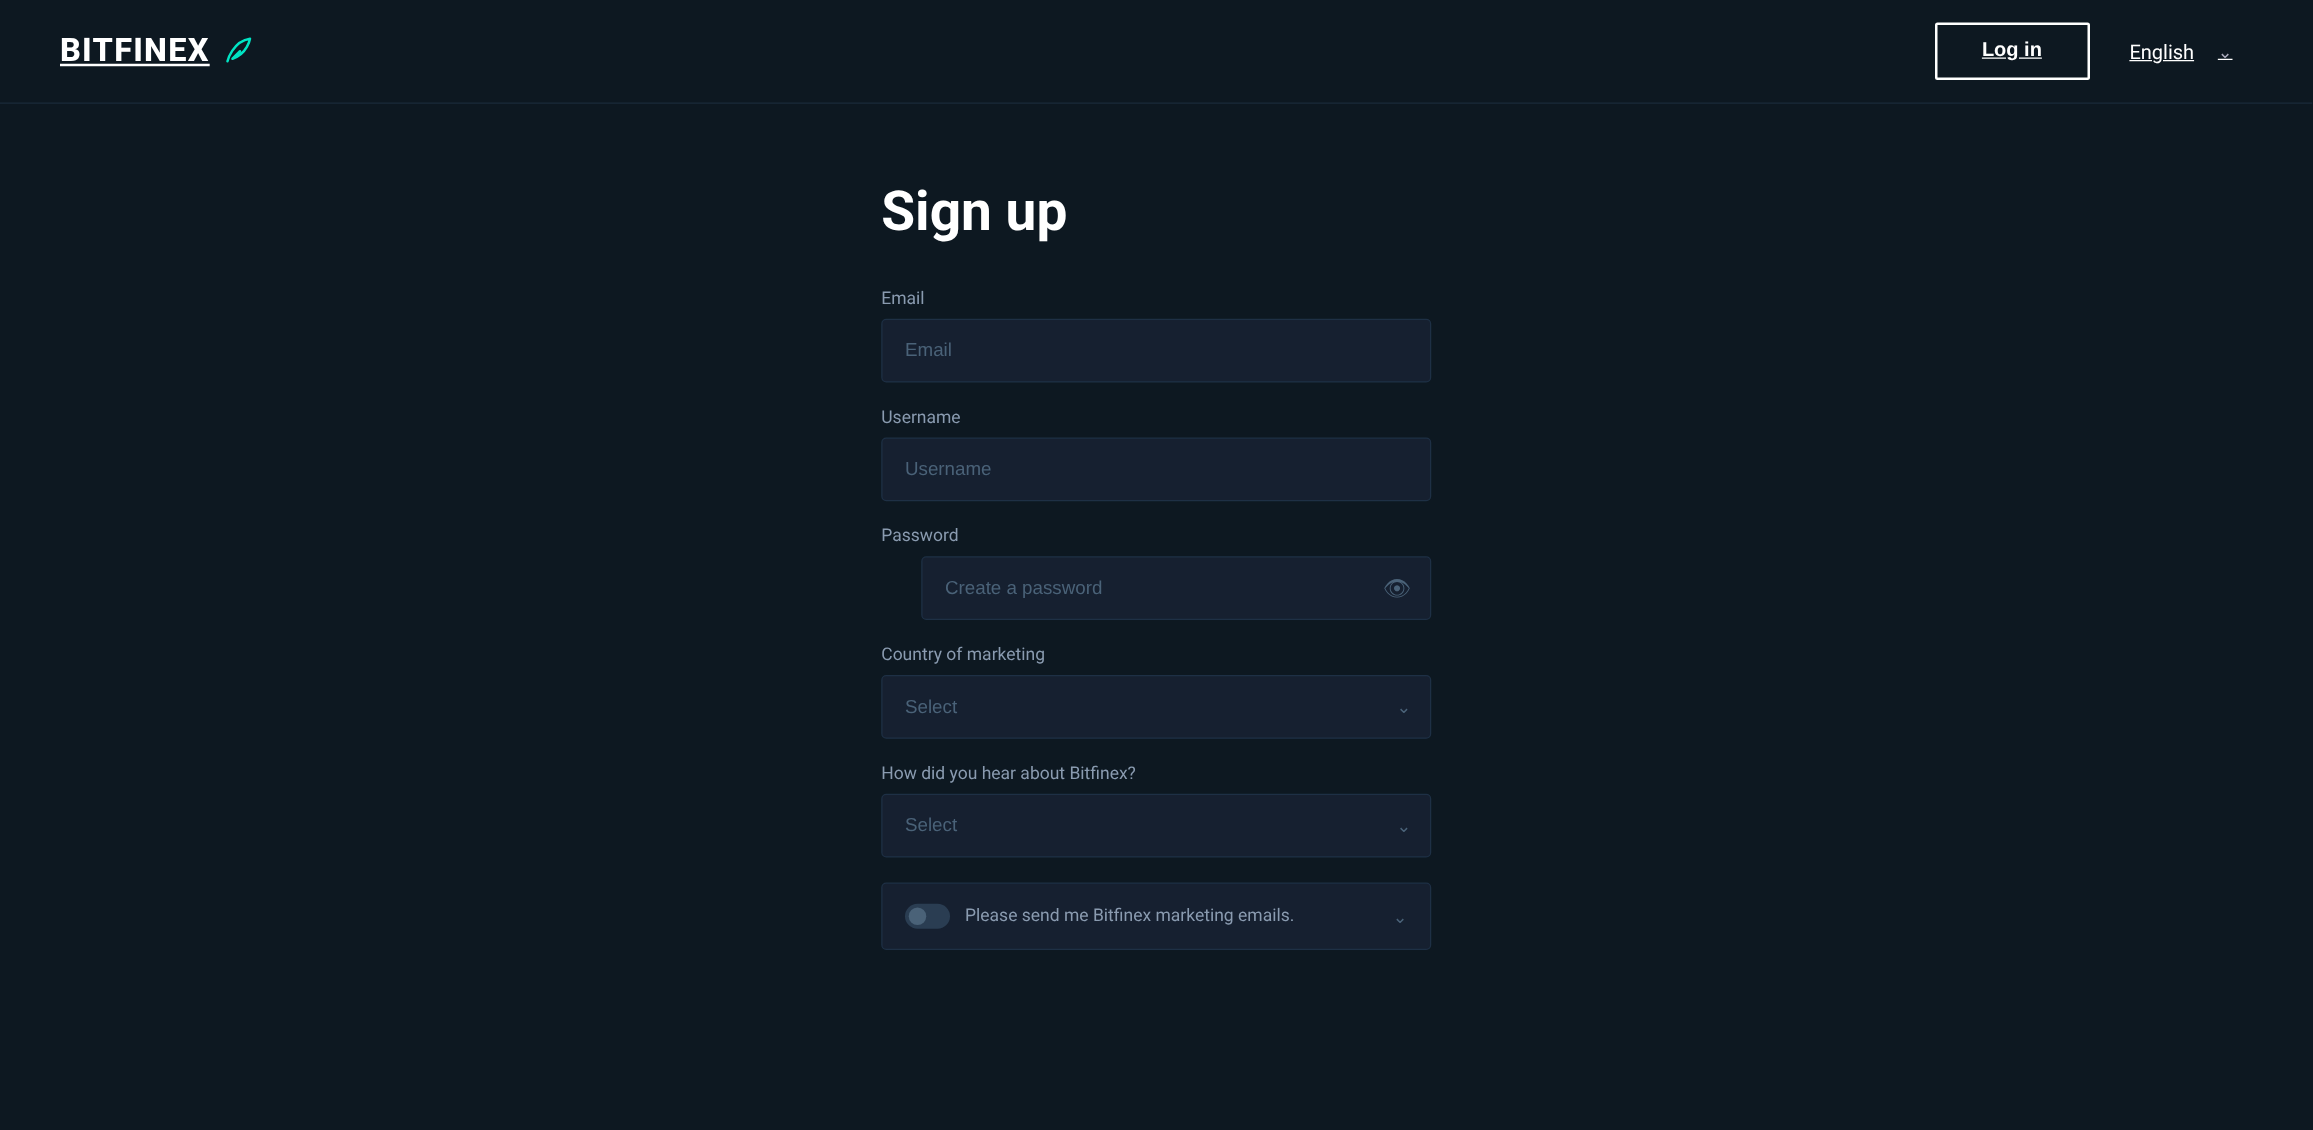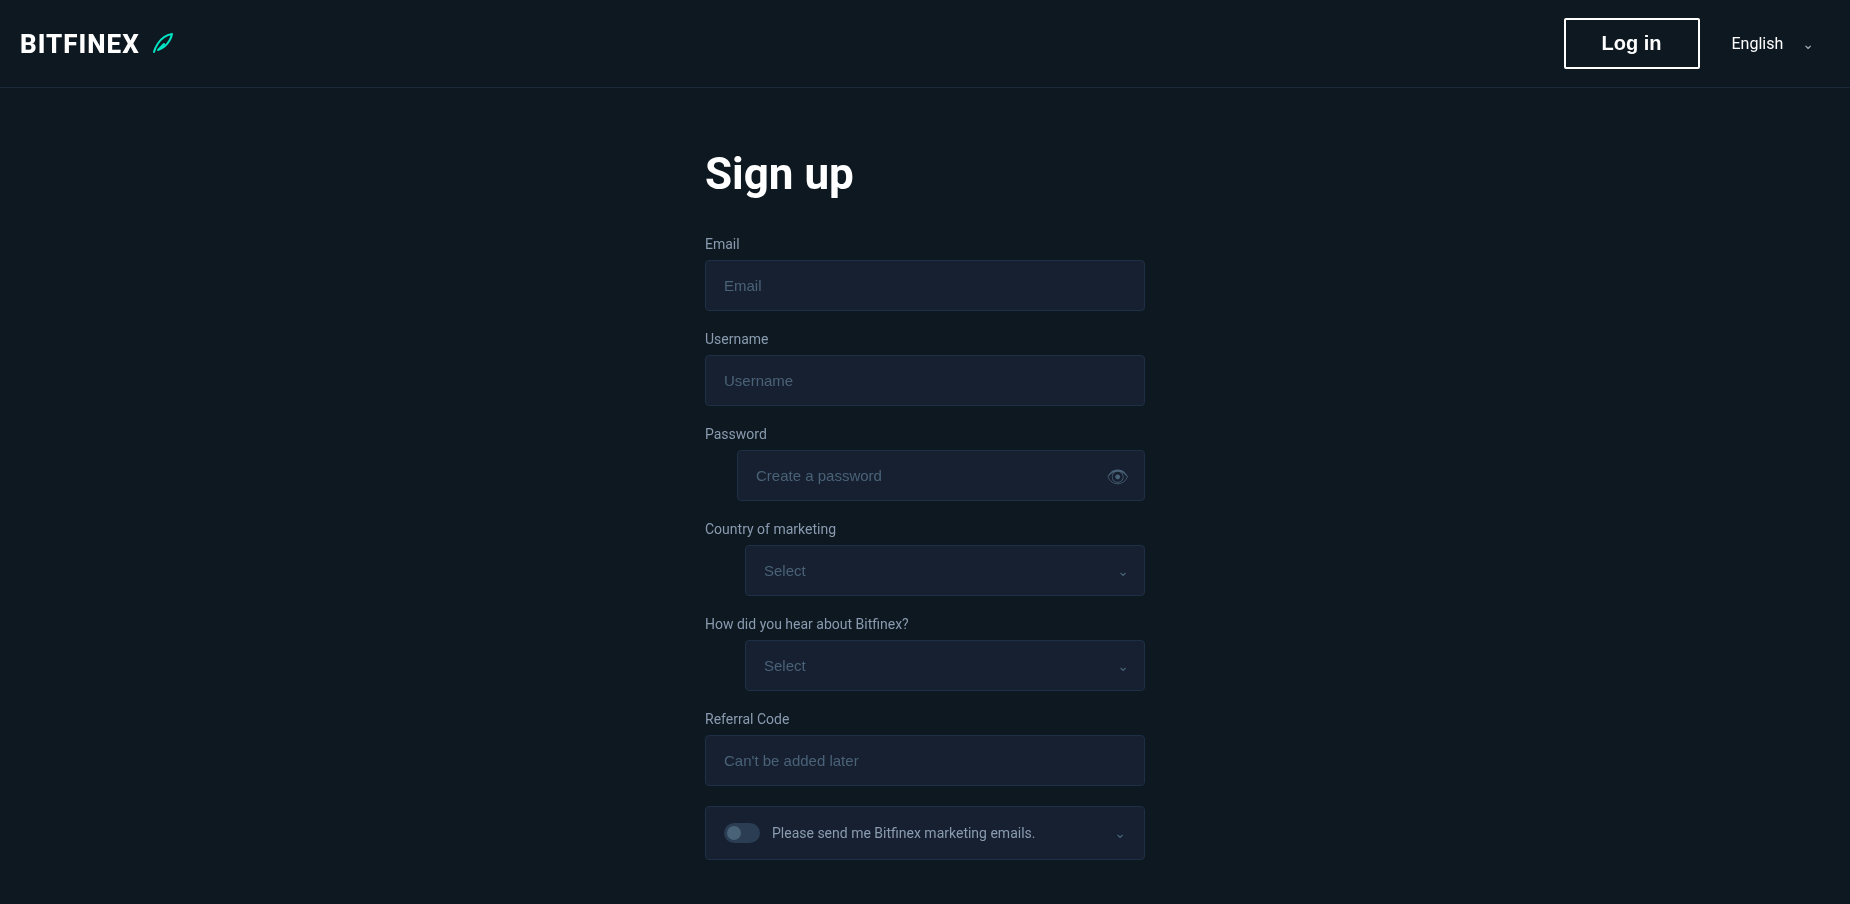--- a/index.html
+++ b/index.html
@@ -14,22 +14,23 @@
       font-family: -apple-system, BlinkMacSystemFont, 'Segoe UI', Roboto, sans-serif;
       min-height: 904px;
       width: 1850px;
     }
 
     
     .header {
       display: flex;
       align-items: center;
       justify-content: space-between;
-      padding: 18px 20px;
+      padding: 18px 48px;
       border-bottom: 1px solid #1a2a3a;
+      text-decoration: underline;
     }
 
     .logo {
       display: flex;
       align-items: center;
       gap: 6px;
     }
 
     .logo-text {
       font-size: 26px;
@@ -47,21 +48,21 @@
       display: flex;
       align-items: center;
       gap: 16px;
     }
 
     .login-btn {
       background: transparent;
       border: 2px solid #ffffff;
       color: #ffffff;
       padding: 12px 36px;
-      font-size: 20px;
+      font-size: 16px;
       font-weight: 600;
       cursor: pointer;
       border-radius: 2px;
     }
 
     .language-selector {
       display: flex;
       align-items: center;
       gap: 19px;
       cursor: pointer;
@@ -134,21 +135,20 @@
       right: 16px;
       top: 50%;
       transform: translateY(-50%);
       color: #4a6278;
       cursor: pointer;
       font-size: 18px;
     }
 
     .select-wrapper {
       position: relative;
-      margin-left: 40px;
     }
 
     .select-wrapper .form-input {
       appearance: none;
       cursor: pointer;
     }
 
     .select-chevron {
       position: absolute;
       right: 16px;
@@ -258,24 +258,20 @@
     </div>
 
     <div class="form-group">
       <label class="form-label">How did you hear about Bitfinex?</label>
       <div class="select-wrapper">
         <input class="form-input" type="text" readonly="" placeholder="Select" style="">
         <span class="select-chevron">⌄</span>
       </div>
     </div>
 
-    <div class="form-group">
-      <label class="form-label">Referral Code</label>
-      <input class="form-input" type="text" placeholder="Can't be added later" style="">
-    </div>
 
     <div class="marketing-row">
       <div class="marketing-left">
         <div class="toggle-checkbox">
           <div class="toggle-knob"></div>
         </div>
         <span class="marketing-text">Please send me Bitfinex marketing emails.</span>
       </div>
       <span class="marketing-chevron">⌄</span>
     </div>

